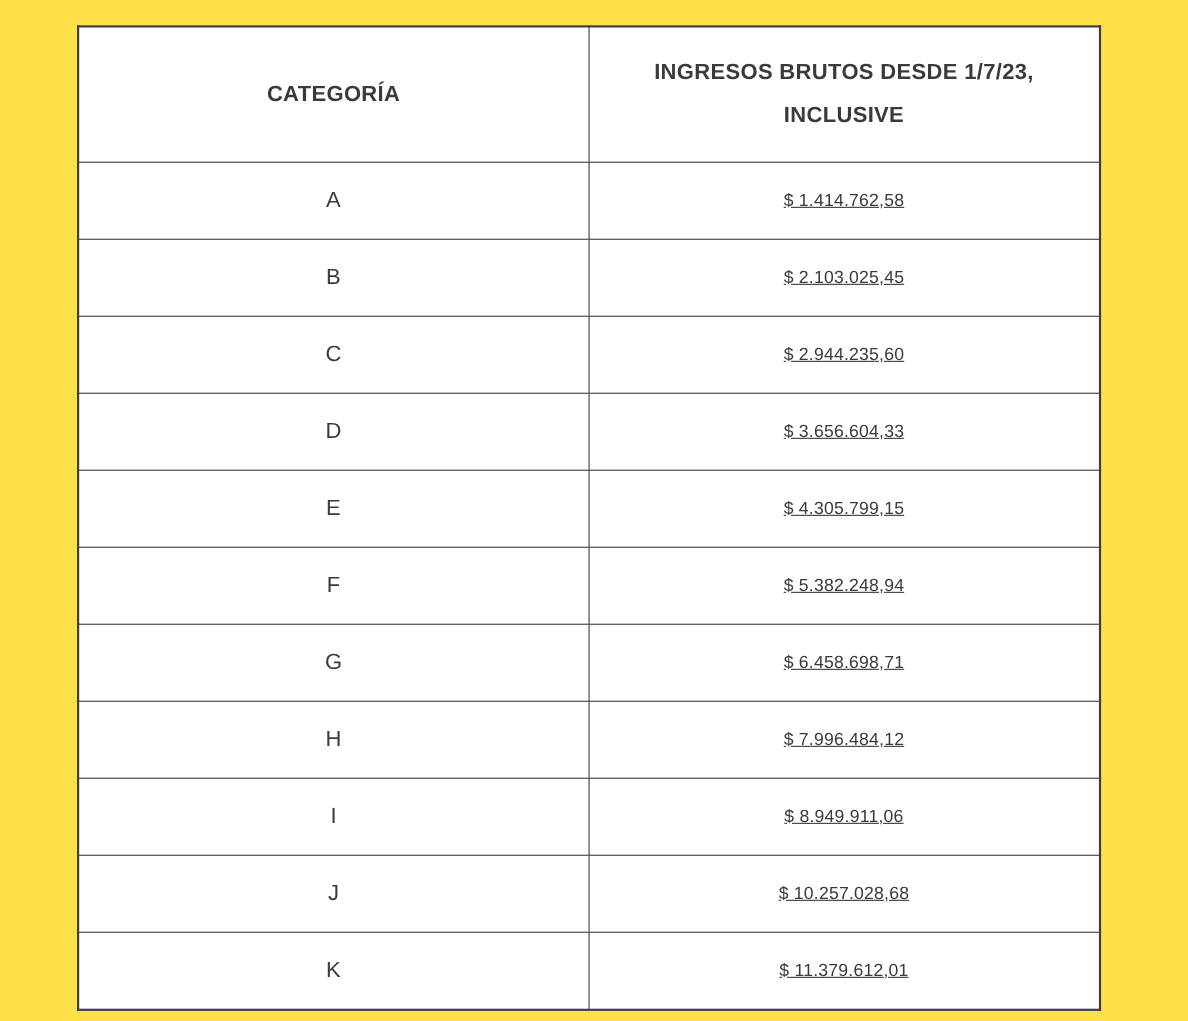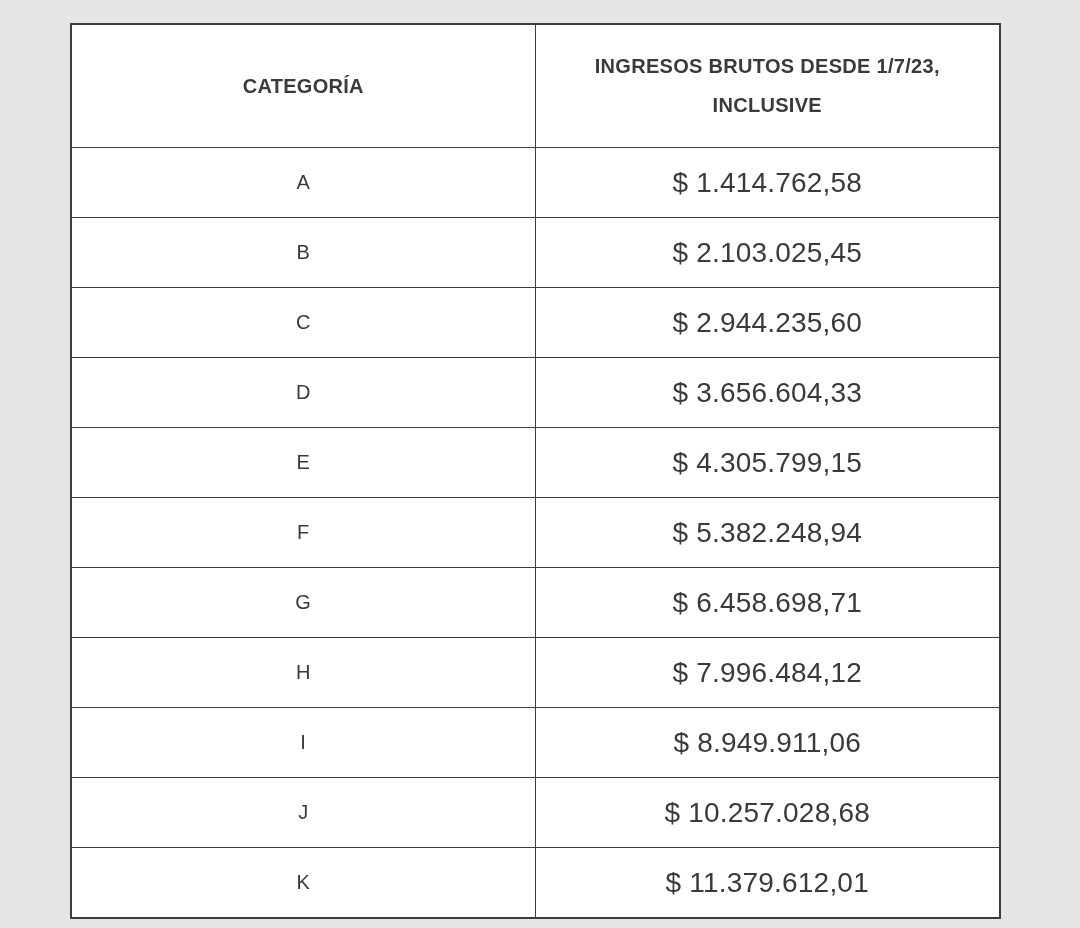--- a/index.html
+++ b/index.html
@@ -12,21 +12,21 @@
     background: #fdfdff;
     font-family: "Liberation Sans", sans-serif;
     -webkit-font-smoothing: antialiased;
     overflow: hidden;
   }
 
   #page {
     position: relative;
     width: 1080px;
     height: 928px;
-    background: #e5e5e5;
+    background: #fde047;
   }
 
   #rates-table {
     position: absolute;
     left: 70px;
     top: 23px;
     width: 929px;
     border-collapse: collapse;
     table-layout: fixed;
     background: #ffffff;
@@ -60,22 +60,23 @@
     font-size: 20px;
     font-weight: normal;
     letter-spacing: 0.2px;
   }
 
   #rates-table tbody td.category-cell {
     font-size: 20px;
   }
 
   #rates-table tbody td.amount-cell {
-    font-size: 28px;
+    font-size: 16px;
     white-space: nowrap;
+    text-decoration: underline;
   }
 </style>
 </head>
 <body>
 
 <div id="page">
 
   <table id="rates-table">
     <colgroup>
       <col class="col-category">

